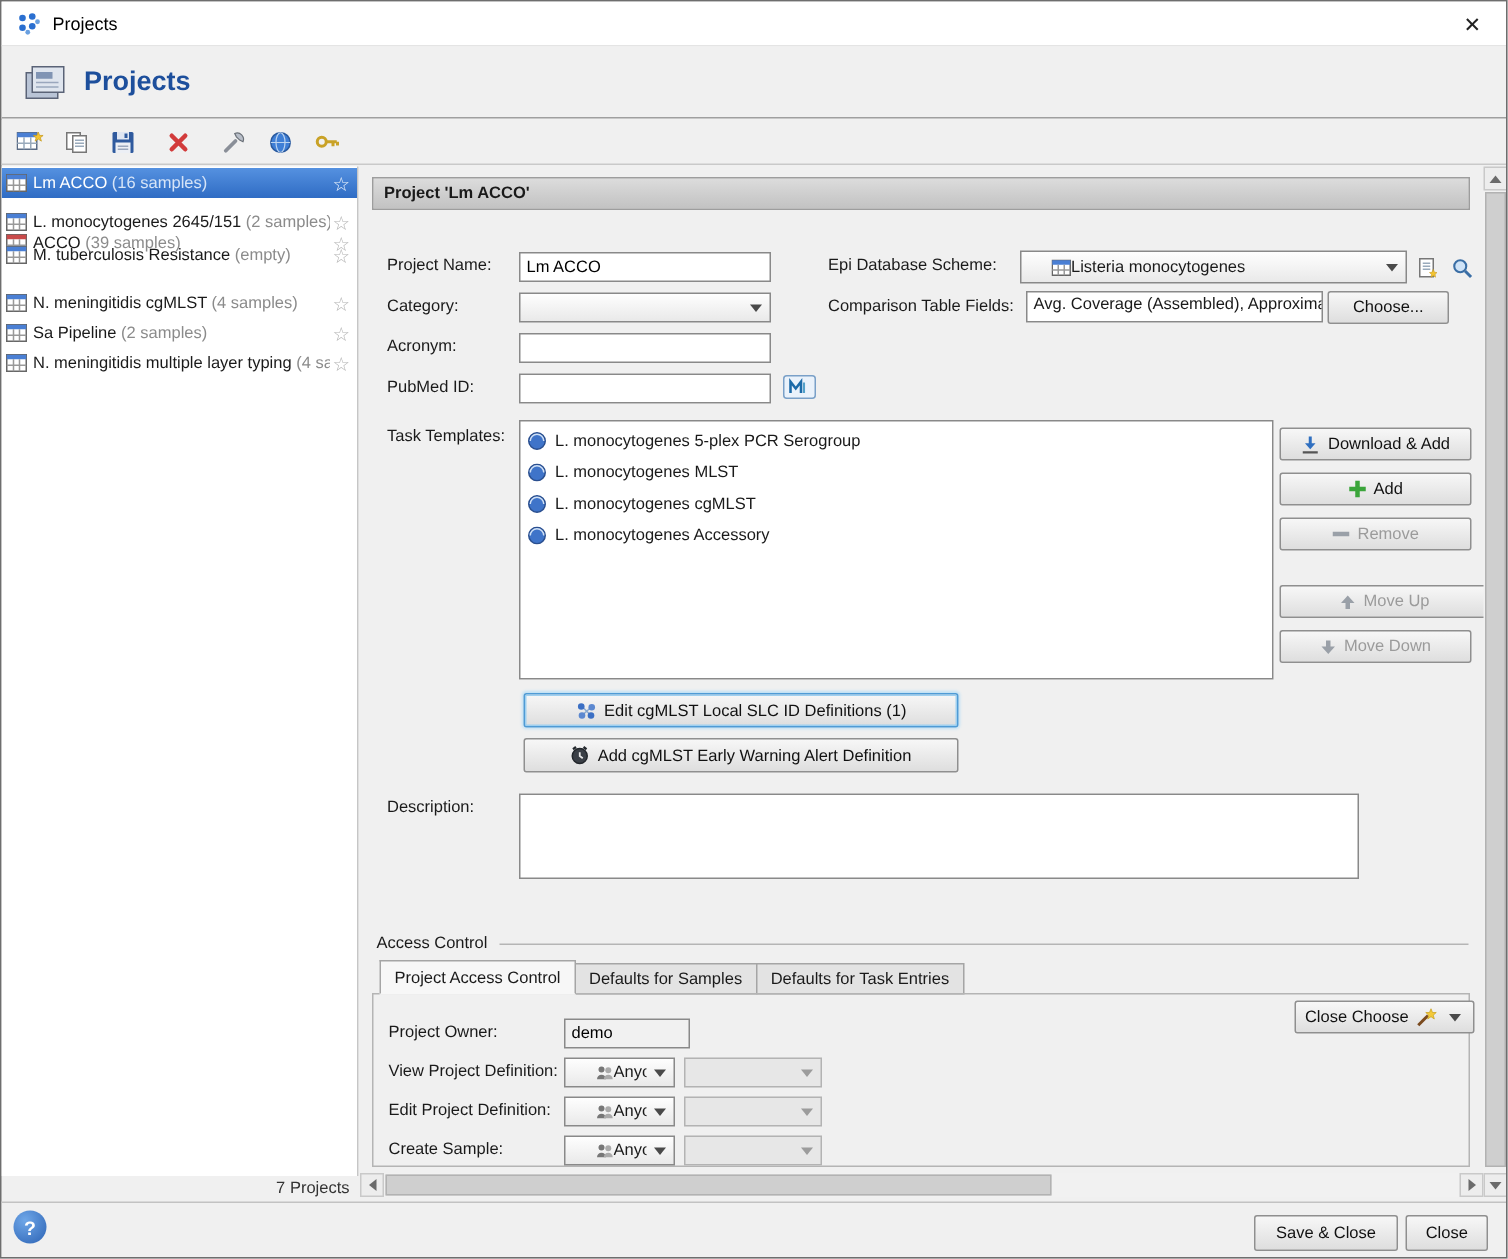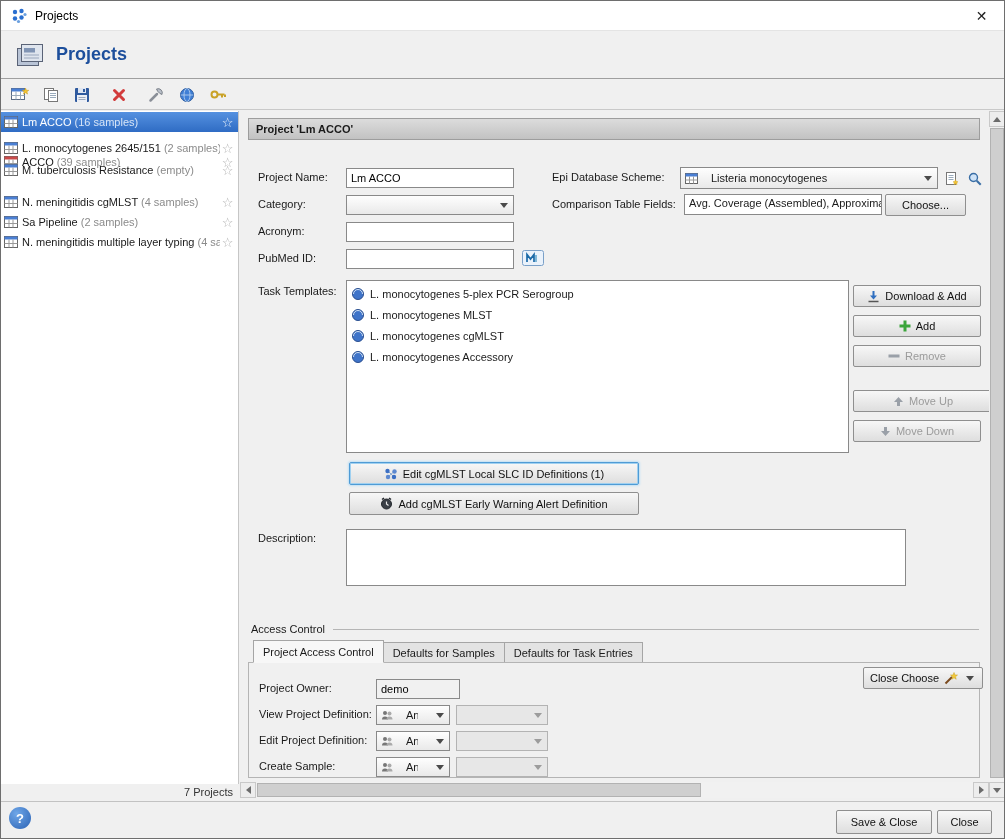--- a/index.html
+++ b/index.html
@@ -40,21 +40,21 @@
   .side-item.selected .si-count{color:#d6e4f7;}
   .side-item.selected .si-star{color:#eef4fc;}
   .side-footer{position:absolute;left:0;top:785px;width:232px;text-align:right;color:#333;}
 
   
   .label{position:absolute;white-space:nowrap;}
   .tfield{position:absolute;border:1px solid #898989;background:#fff;padding:1px 4px;}
   .rofield{position:absolute;border:1px solid #898989;background:#fff;padding:2px 4px;
            overflow:hidden;white-space:nowrap;}
   .combo{position:absolute;border:1px solid #898989;background:linear-gradient(#fefefe,#e9e9e9);
-         display:flex;align-items:center;padding-left:4px;cursor:pointer;gap:13px;}
+         display:flex;align-items:center;padding-left:20px;cursor:pointer;gap:0;}
   .combo .ctext{flex:1 1 auto;overflow:hidden;white-space:nowrap;}
   .carrow{flex:0 0 auto;width:0;height:0;border-left:4px solid transparent;border-right:4px solid transparent;
           border-top:5px solid #4a4a4a;margin:0 5px;}
   .combo.disabled{background:#e7e7e7;border-color:#b3b3b3;}
   .combo.disabled .carrow{border-top-color:#9c9c9c;}
   .btn{position:absolute;display:flex;align-items:center;justify-content:center;gap:5px;
        border:1px solid #8f8f8f;border-radius:2px;background:linear-gradient(#f7f7f7,#dedede);
        cursor:pointer;color:#111;}
   .btn.disabled{color:#9b9b9b;cursor:default;}
   .btn.focused{border-color:#4f9bd5;box-shadow:0 0 0 1px #9fd0f0 inset,0 0 2px 1px #bfe0f5;}

